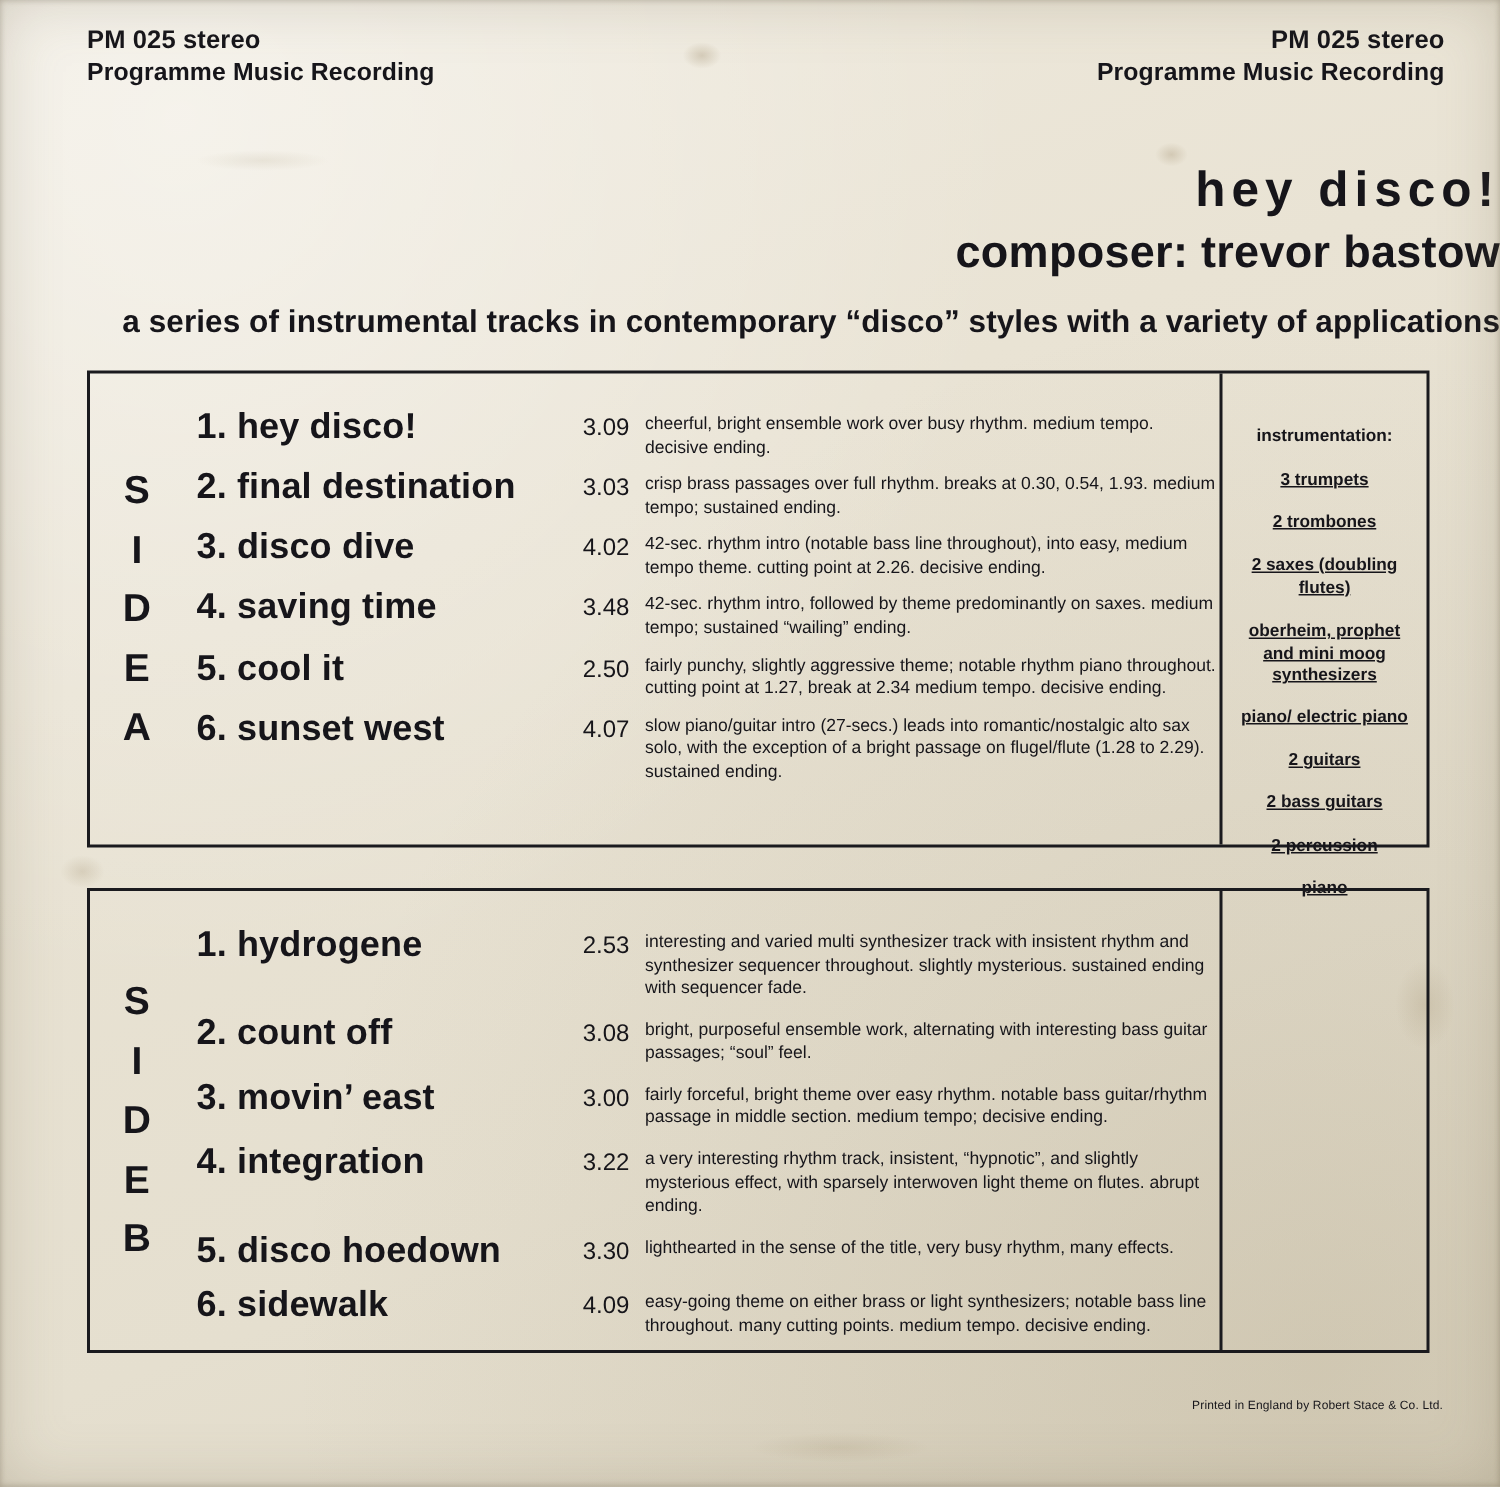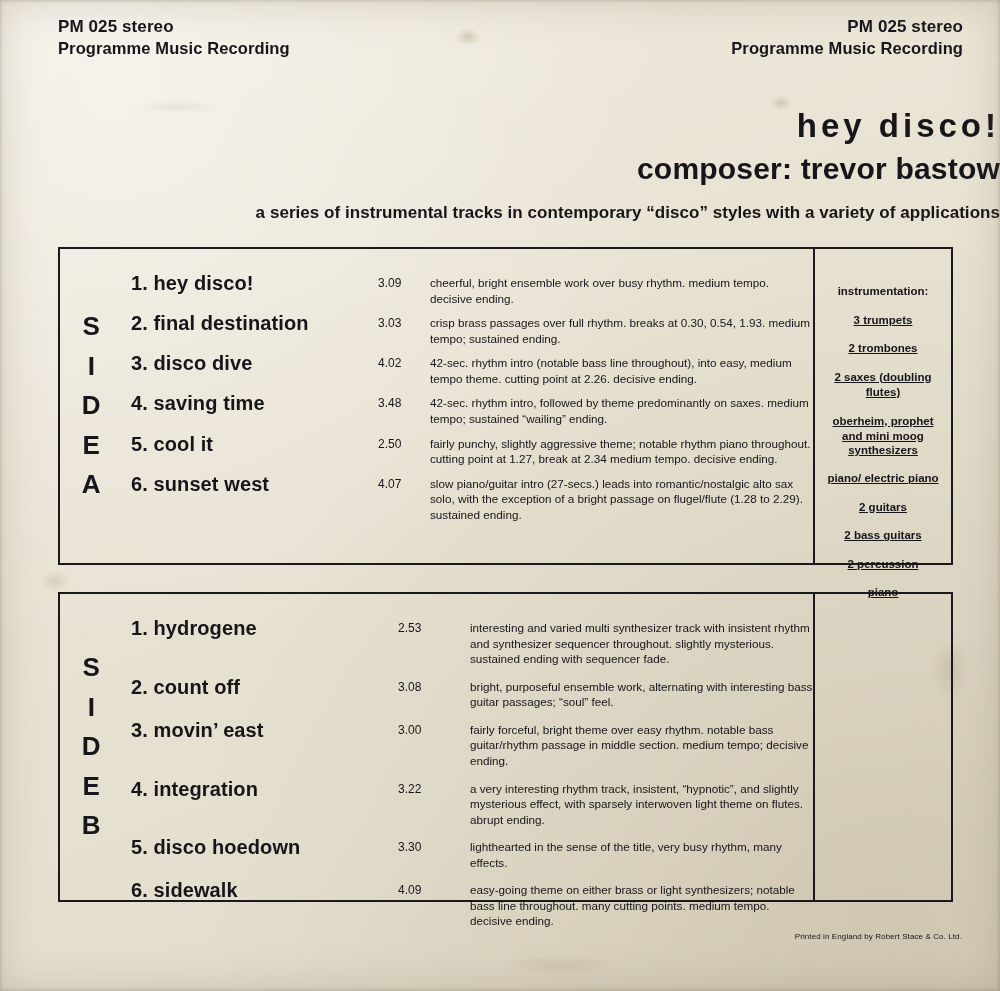--- a/index.html
+++ b/index.html
@@ -78,21 +78,21 @@
     line-height: 1.1;
   }
   .composer {
     font-size: 30px;
     font-weight: bold;
     margin: 8px 0 0 0;
     letter-spacing: 0.2px;
     line-height: 1.1;
   }
   .tagline {
-    font-size: 17px;
+    font-size: 21px;
     font-weight: bold;
     margin: 18px 0 0 0;
     letter-spacing: 0.05px;
   }
 
   
   .panel {
     position: absolute;
     left: 58px;
     width: 895px;
@@ -123,39 +123,40 @@
   .tracks-col {
     flex: 1 1 auto;
     padding: 22px 0 0 0;
     box-sizing: border-box;
   }
   .track-row {
     display: flex;
     align-items: flex-start;
     margin-bottom: 5px;
   }
-  .side-b .track-row { margin-bottom: 8px; gap: 20px; }
+  .side-b .track-row { margin-bottom: 8px; }
 
   .track-title {
     width: 255px;
     flex: 0 0 255px;
-    font-size: 20px;
+    font-size: 24px;
     font-weight: bold;
     letter-spacing: 0.1px;
     line-height: 1.2;
     padding-left: 8px;
     box-sizing: border-box;
   }
   .track-time {
     width: 52px;
     flex: 0 0 52px;
-    font-size: 12px;
+    font-size: 16px;
     line-height: 1.25;
     padding-top: 5px;
     box-sizing: border-box;
+    text-align: center;
   }
   .track-desc {
     flex: 1 1 auto;
     font-size: 11.7px;
     line-height: 1.33;
     padding-top: 4px;
     box-sizing: border-box;
   }
 
   .instr-col {

